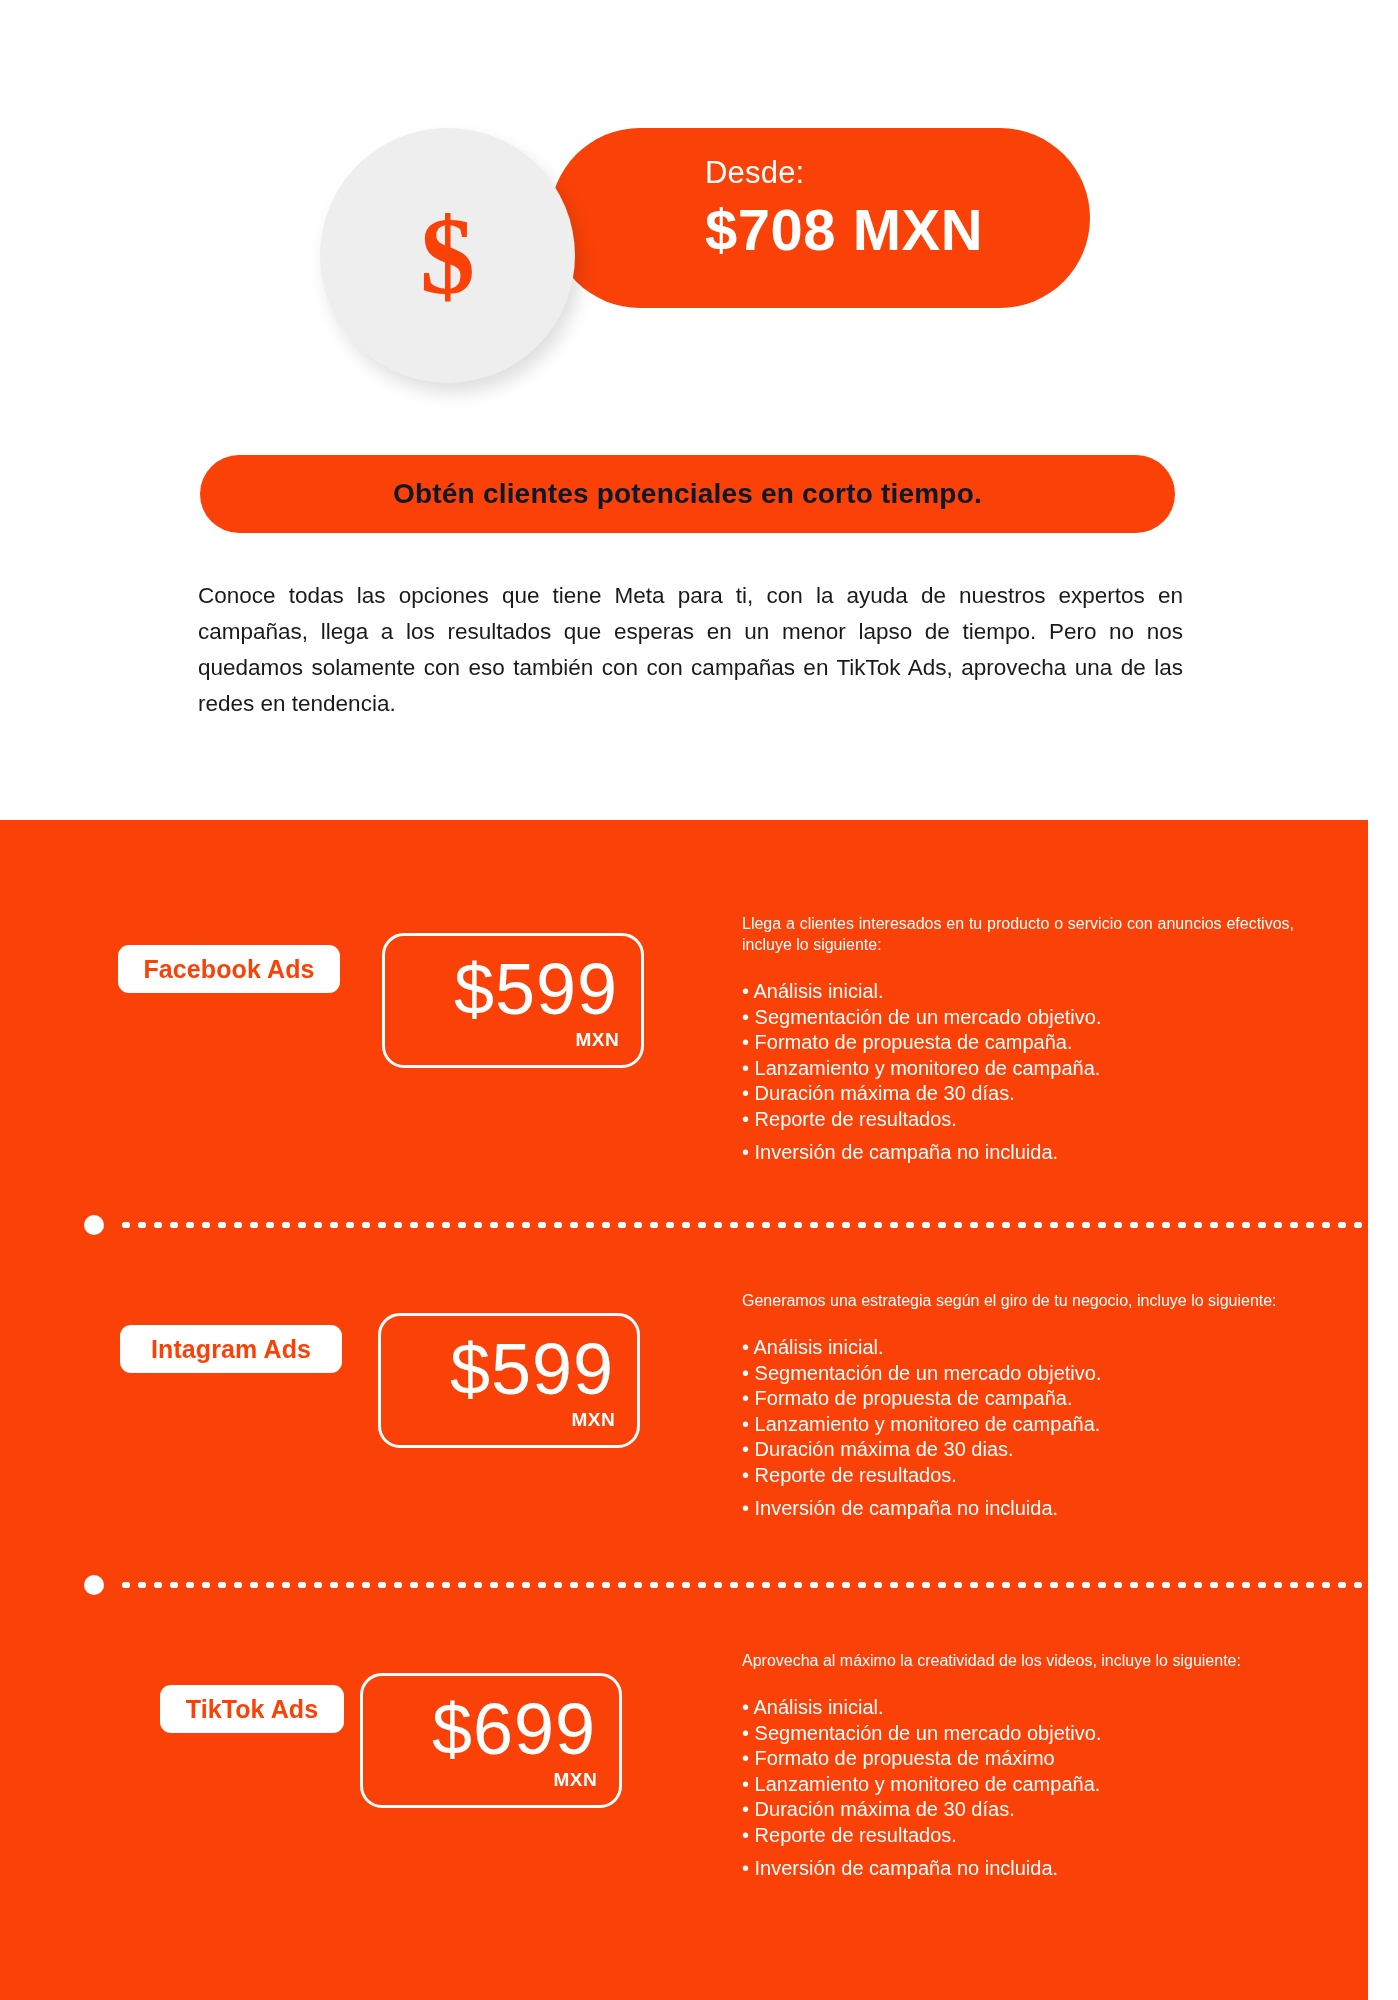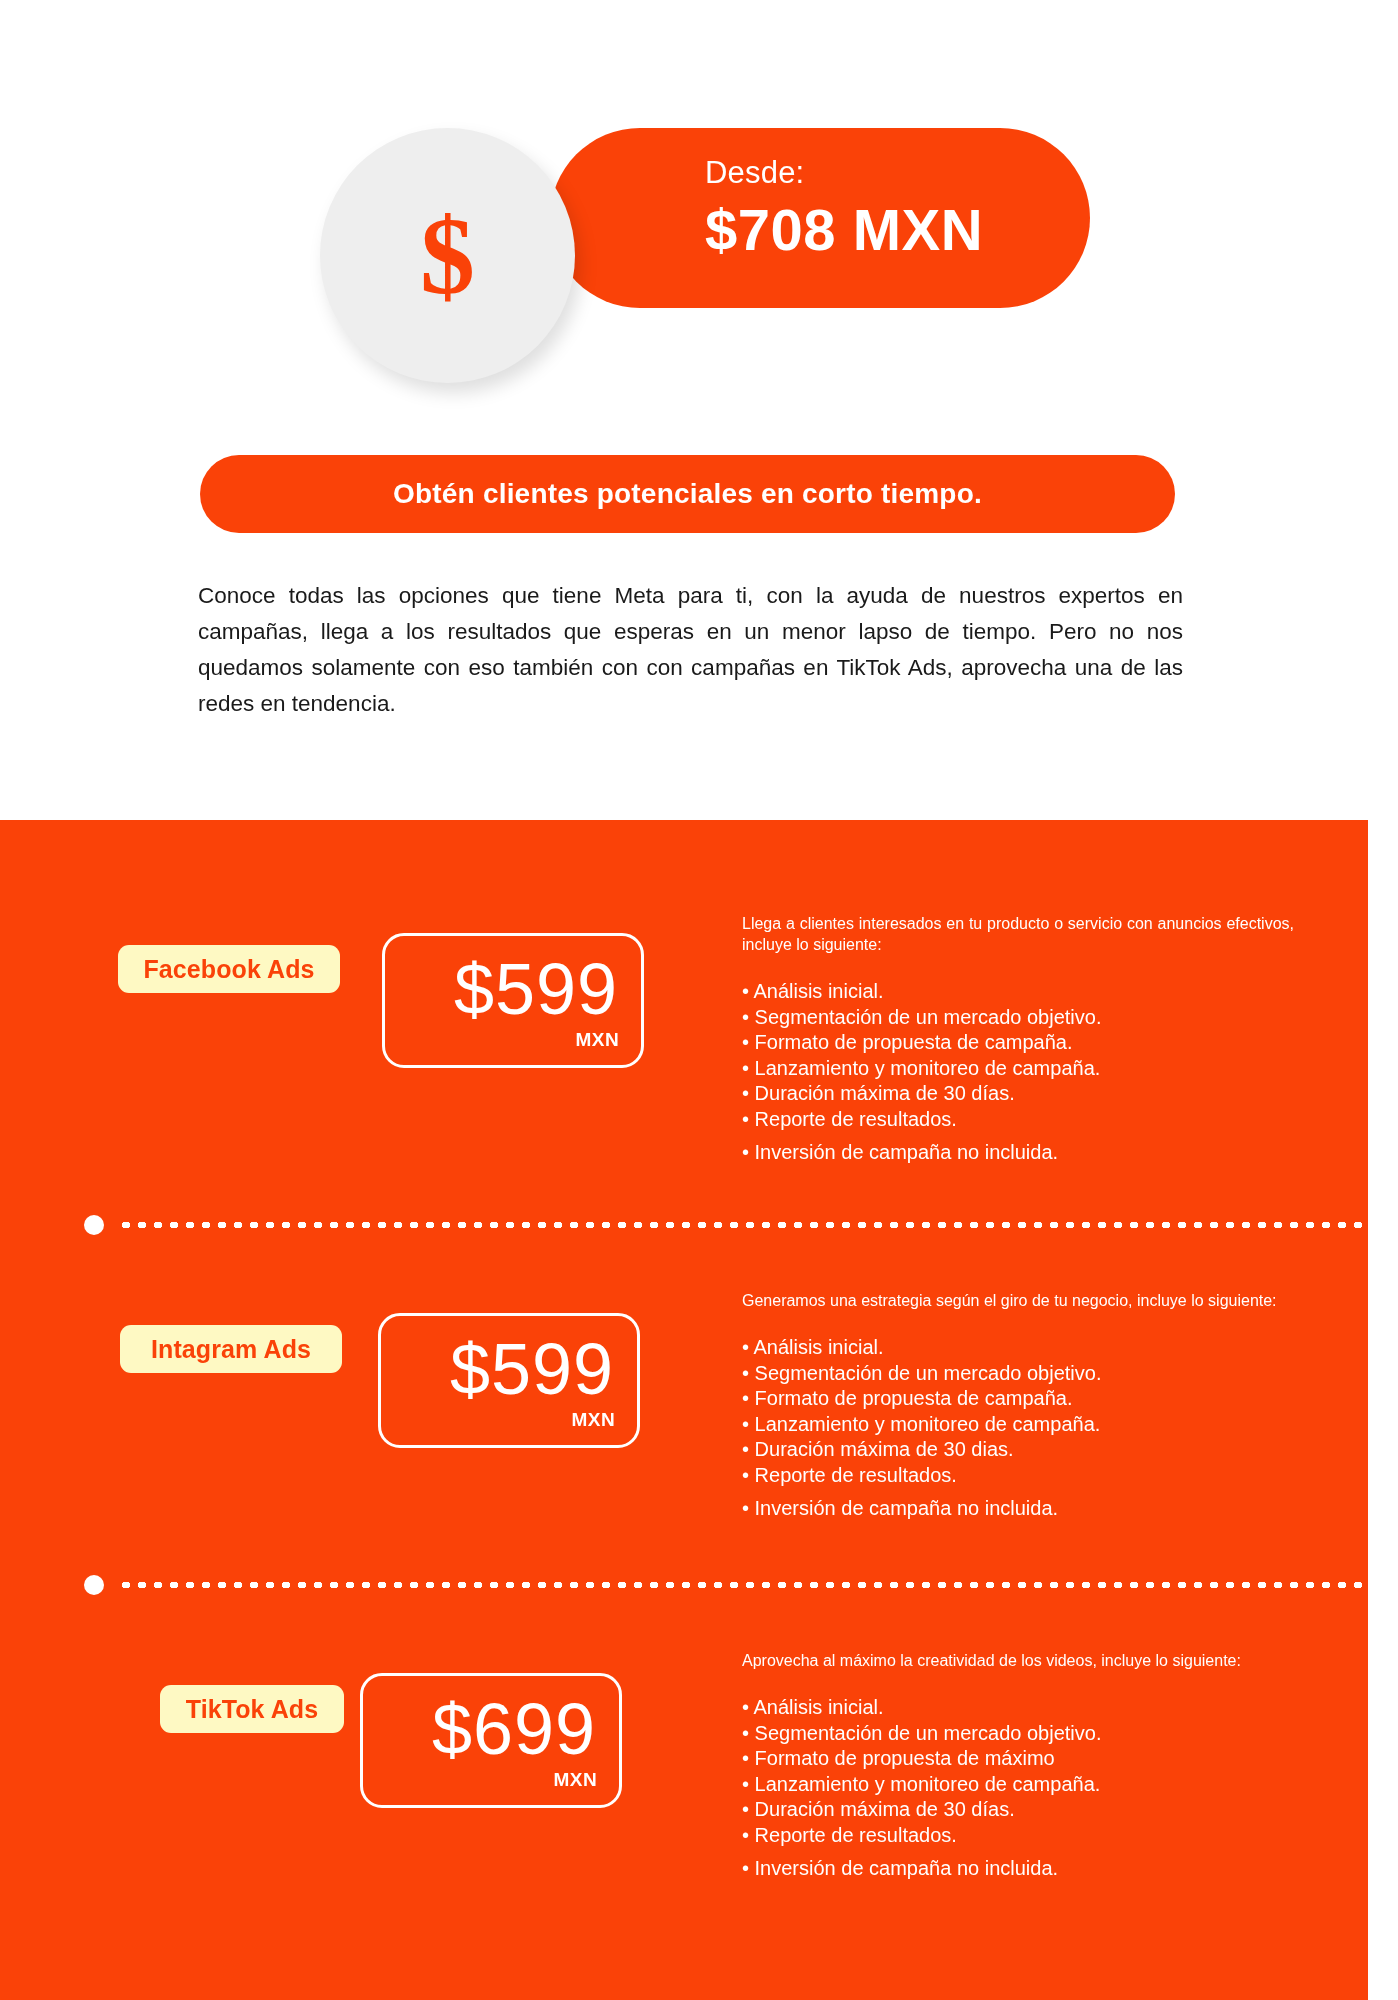--- a/index.html
+++ b/index.html
@@ -80,21 +80,21 @@
     top: 455px;
     width: 975px;
     height: 78px;
     background: #fa4208;
     border-radius: 39px;
     display: flex;
     align-items: center;
     justify-content: center;
   }
   .headline-pill span {
-    color: #ffffff;
+    color: #0f172a;
     font-size: 28px;
     font-weight: 700;
     letter-spacing: .2px;
   }
 
   
   .intro {
     position: absolute;
     left: 198px;
     top: 578px;
@@ -131,21 +131,21 @@
     left: 0;
     width: 1368px;
     height: 360px;
   }
   .plan-1 { top: 45px; }
   .plan-2 { top: 425px; }
   .plan-3 { top: 785px; }
 
   .plan-label {
     position: absolute;
-    background: #fef9c3;
+    background: #ffffff;
     border-radius: 11px;
     height: 48px;
     display: flex;
     align-items: center;
     justify-content: center;
     padding: 0 18px;
   }
   .plan-label span {
     color: #fa4208;
     font-size: 25px;

